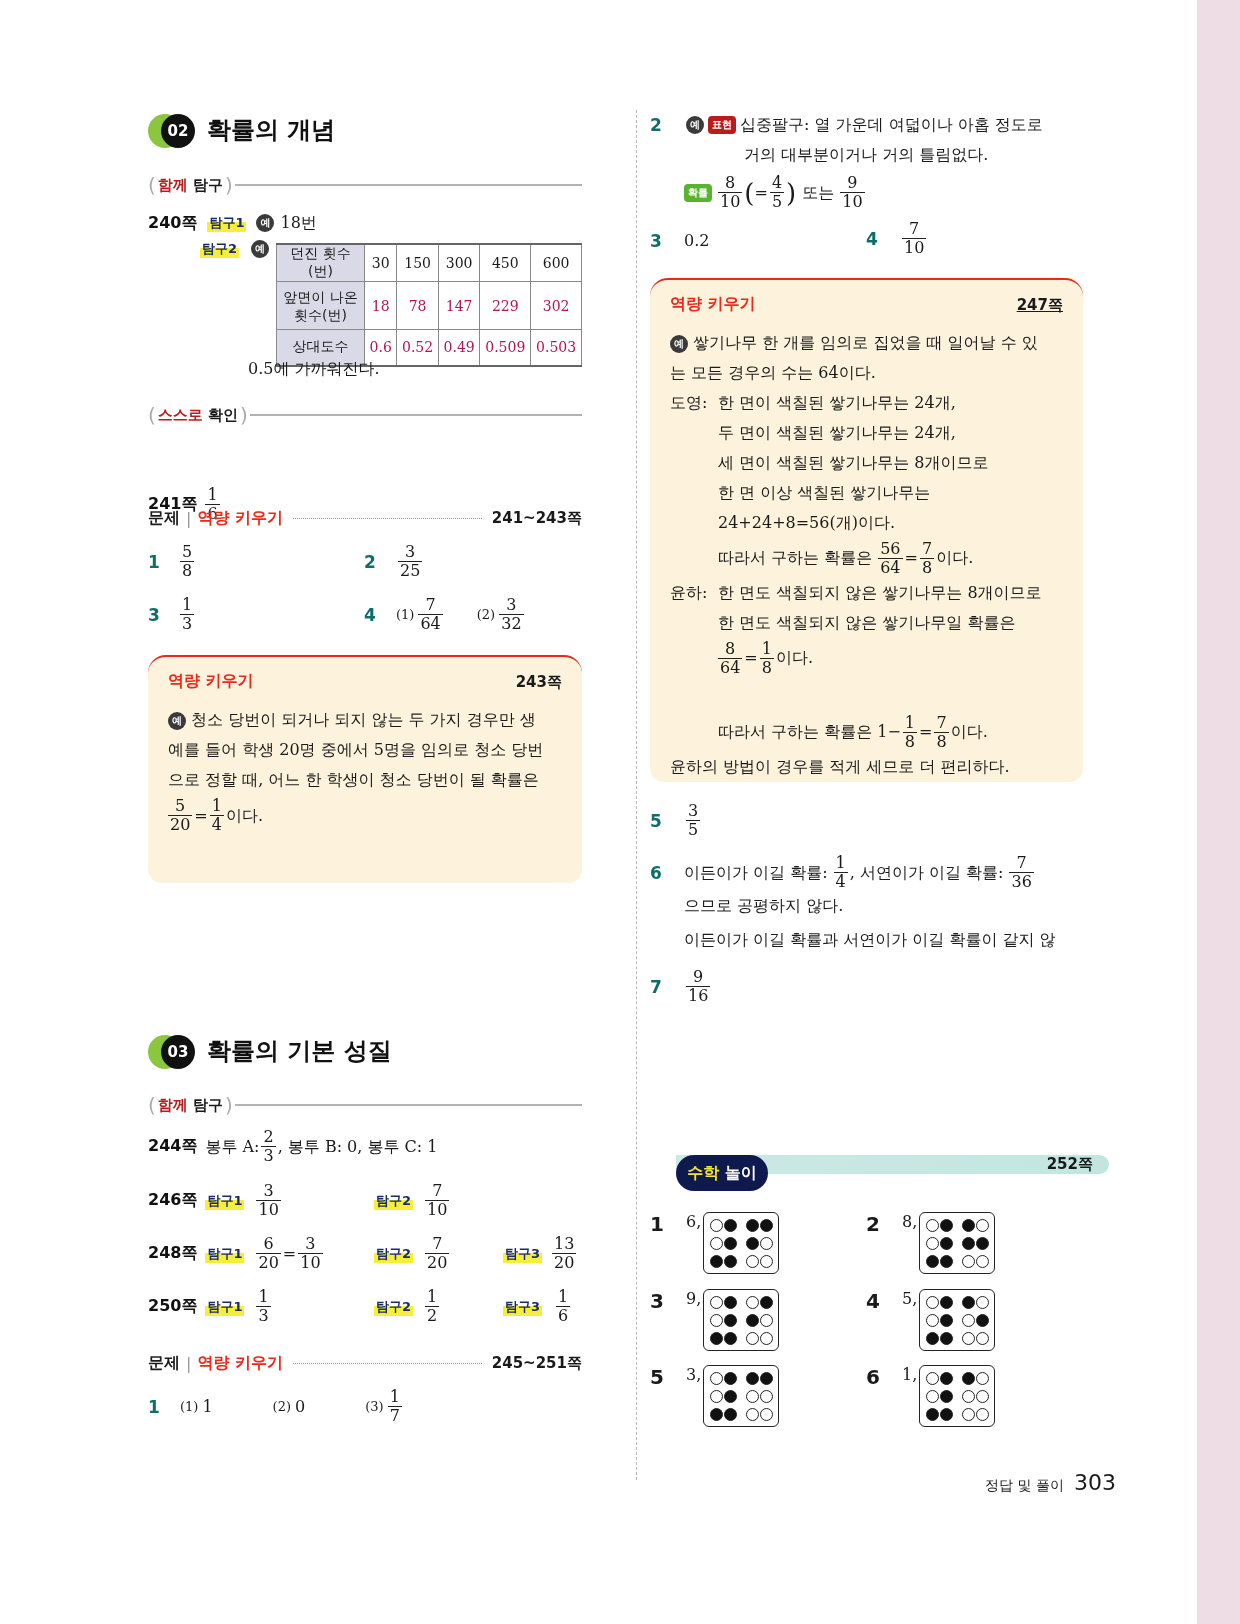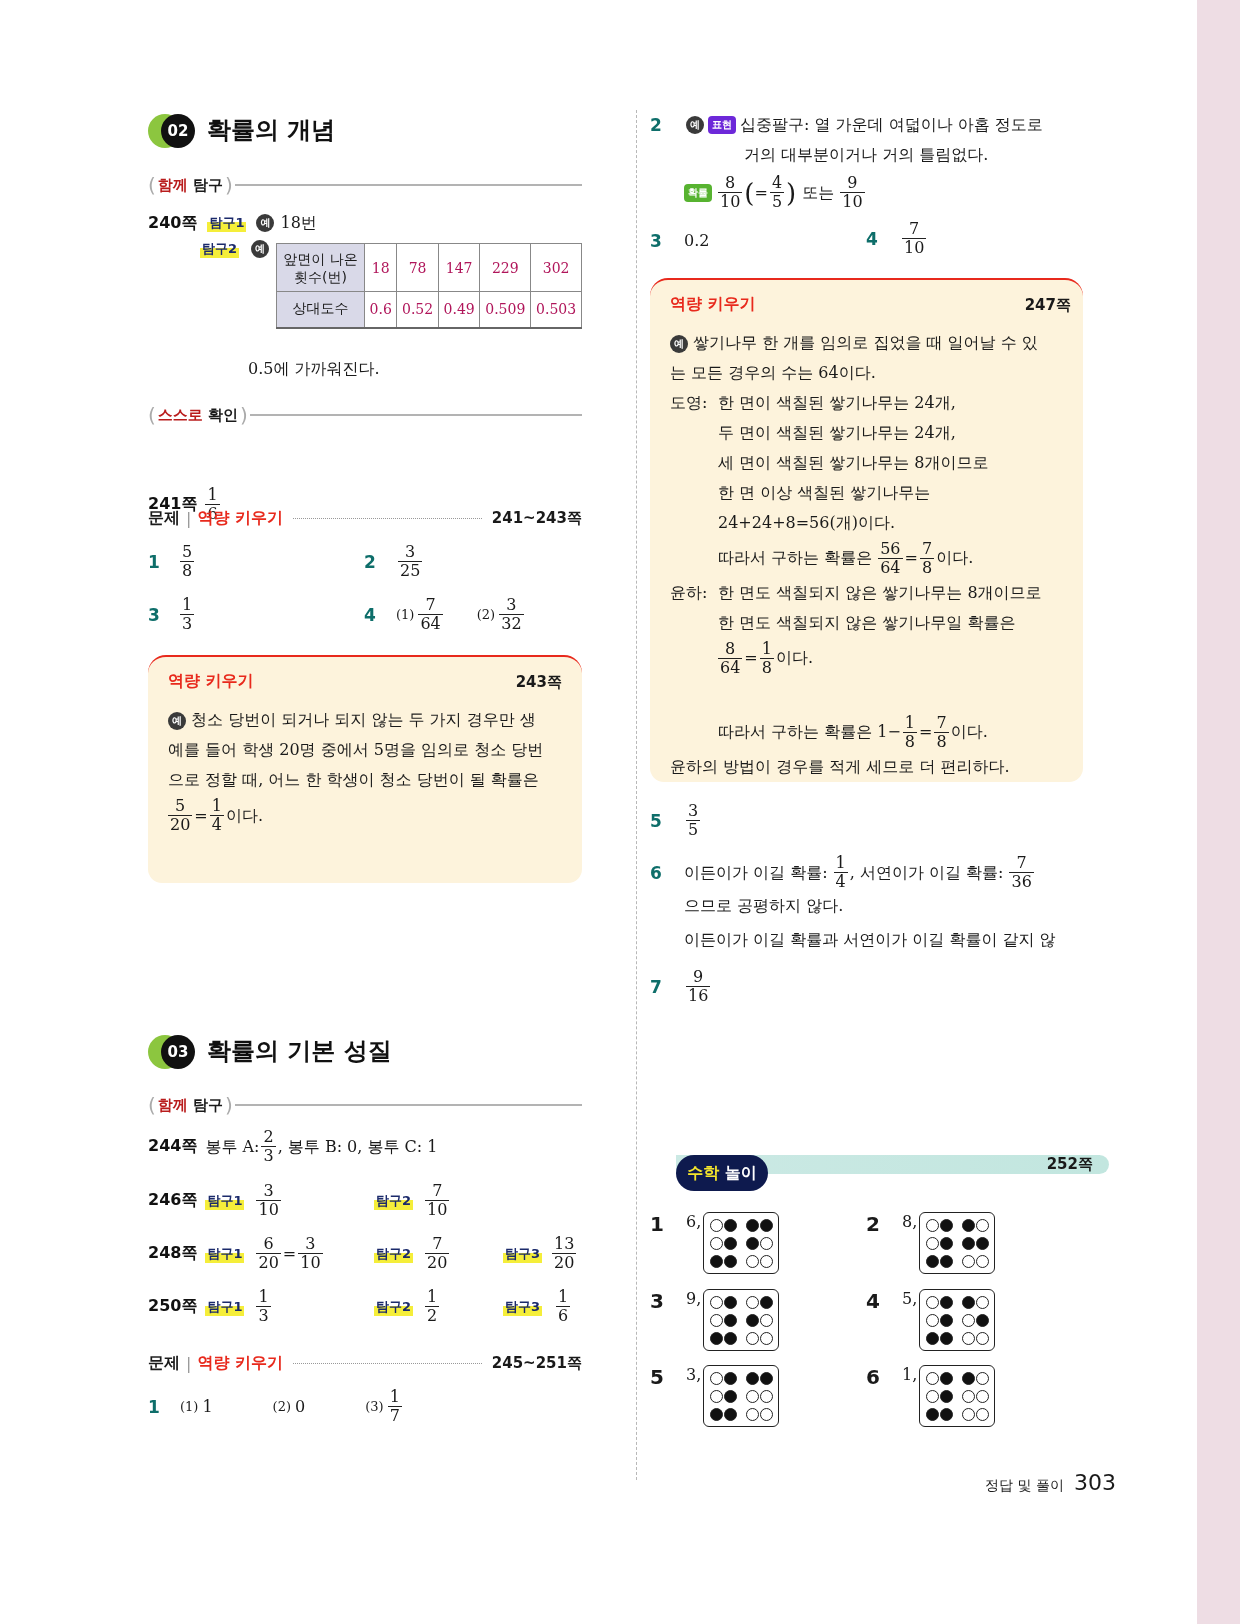--- a/index.html
+++ b/index.html
@@ -97,20 +97,28 @@
   <span class="txt" style="margin-left:6px;">18번</span>
 </div>
 
 <div class="abs flex-row" style="left:200px;top:240px;">
   <span class="tag">탐구2</span>
   <span class="ye" style="margin-left:12px;">예</span>
 </div>
 
 <table class="dt abs" style="left:276px;top:243px;width:306px;">
   <tbody>
+      <tr class="top">
+    <td class="h">던진 횟수(번)</td>
+    <td>30</td>
+    <td>150</td>
+    <td>300</td>
+    <td>450</td>
+    <td>600</td>
+  </tr>
   <tr style="height:48px;">
     <td class="h" style="line-height:18px;">앞면이 나온 횟수(번)</td>
     <td class="v">18</td>
     <td class="v">78</td>
     <td class="v">147</td>
     <td class="v">229</td>
     <td class="v">302</td>
   </tr>
   <tr class="bot">
     <td class="h">상대도수</td>
@@ -313,21 +321,21 @@
   <span class="frac" style="margin-left:4px;">
       <span class="n">1</span>
       <span class="d">7</span>
     </span>
 </div>
 
 <div class="abs" style="left:650px;top:110px;width:440px;">
   <div class="flex-row txt">
     <span class="num" style="width:36px;">2</span>
     <span class="ye">예</span>
-    <span class="pill-tag" style="background:#6d28d9;margin-left:4px;">표현</span>
+    <span class="pill-tag" style="background:#b91c1c;margin-left:4px;">표현</span>
     <span style="margin-left:4px;">십중팔구: 열 가운데 여덟이나 아홉 정도로</span>
   </div>
   <div class="txt" style="margin-left:94px;">거의 대부분이거나 거의 틀림없다.</div>
   <div class="flex-row" style="margin-left:34px;margin-top:4px;">
     <span class="pill-tag" style="background:#57b330;">확률</span>
     <span class="frac" style="margin-left:6px;">
         <span class="n">8</span>
         <span class="d">10</span>
       </span>
     <span style="font-size:26px;font-weight:lighter;">(</span>
@@ -352,21 +360,21 @@
 <div class="abs flex-row" style="left:866px;top:220px;">
   <span class="num" style="width:34px;">4</span>
   <span class="frac">
       <span class="n">7</span>
       <span class="d">10</span>
     </span>
 </div>
 
 <div class="box" style="left:650px;top:278px;width:433px;height:504px;">
   <div class="bt" style="left:20px;top:14px;">역량 키우기</div>
-  <div class="bp" style="right:12px;top:16px;">247쪽</div>
+  <div class="bp" style="right:20px;top:16px;text-decoration:underline;">247쪽</div>
   <div class="abs txt" style="left:20px;top:48px;width:405px;">
     <div><span class="ye">예</span> <span>쌓기나무 한 개를 임의로 집었을 때 일어날 수 있</span></div>
     <div>는 모든 경우의 수는 64이다.</div>
     <div class="flex-row">
         <span style="width:48px;">도영:</span>
         <span>한 면이 색칠된 쌓기나무는 24개,</span>
       </div>
     <div style="margin-left:48px;">두 면이 색칠된 쌓기나무는 24개,</div>
     <div style="margin-left:48px;">세 면이 색칠된 쌓기나무는 8개이므로</div>
     <div style="margin-left:48px;">한 면 이상 색칠된 쌓기나무는</div>

